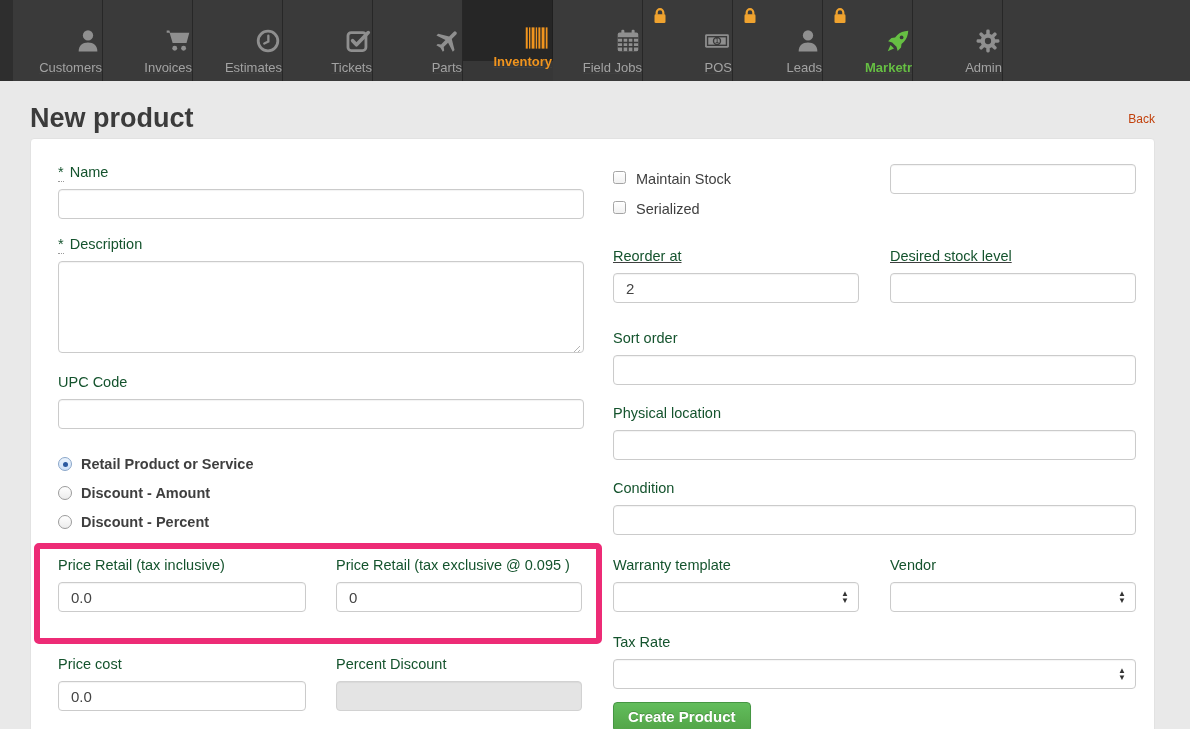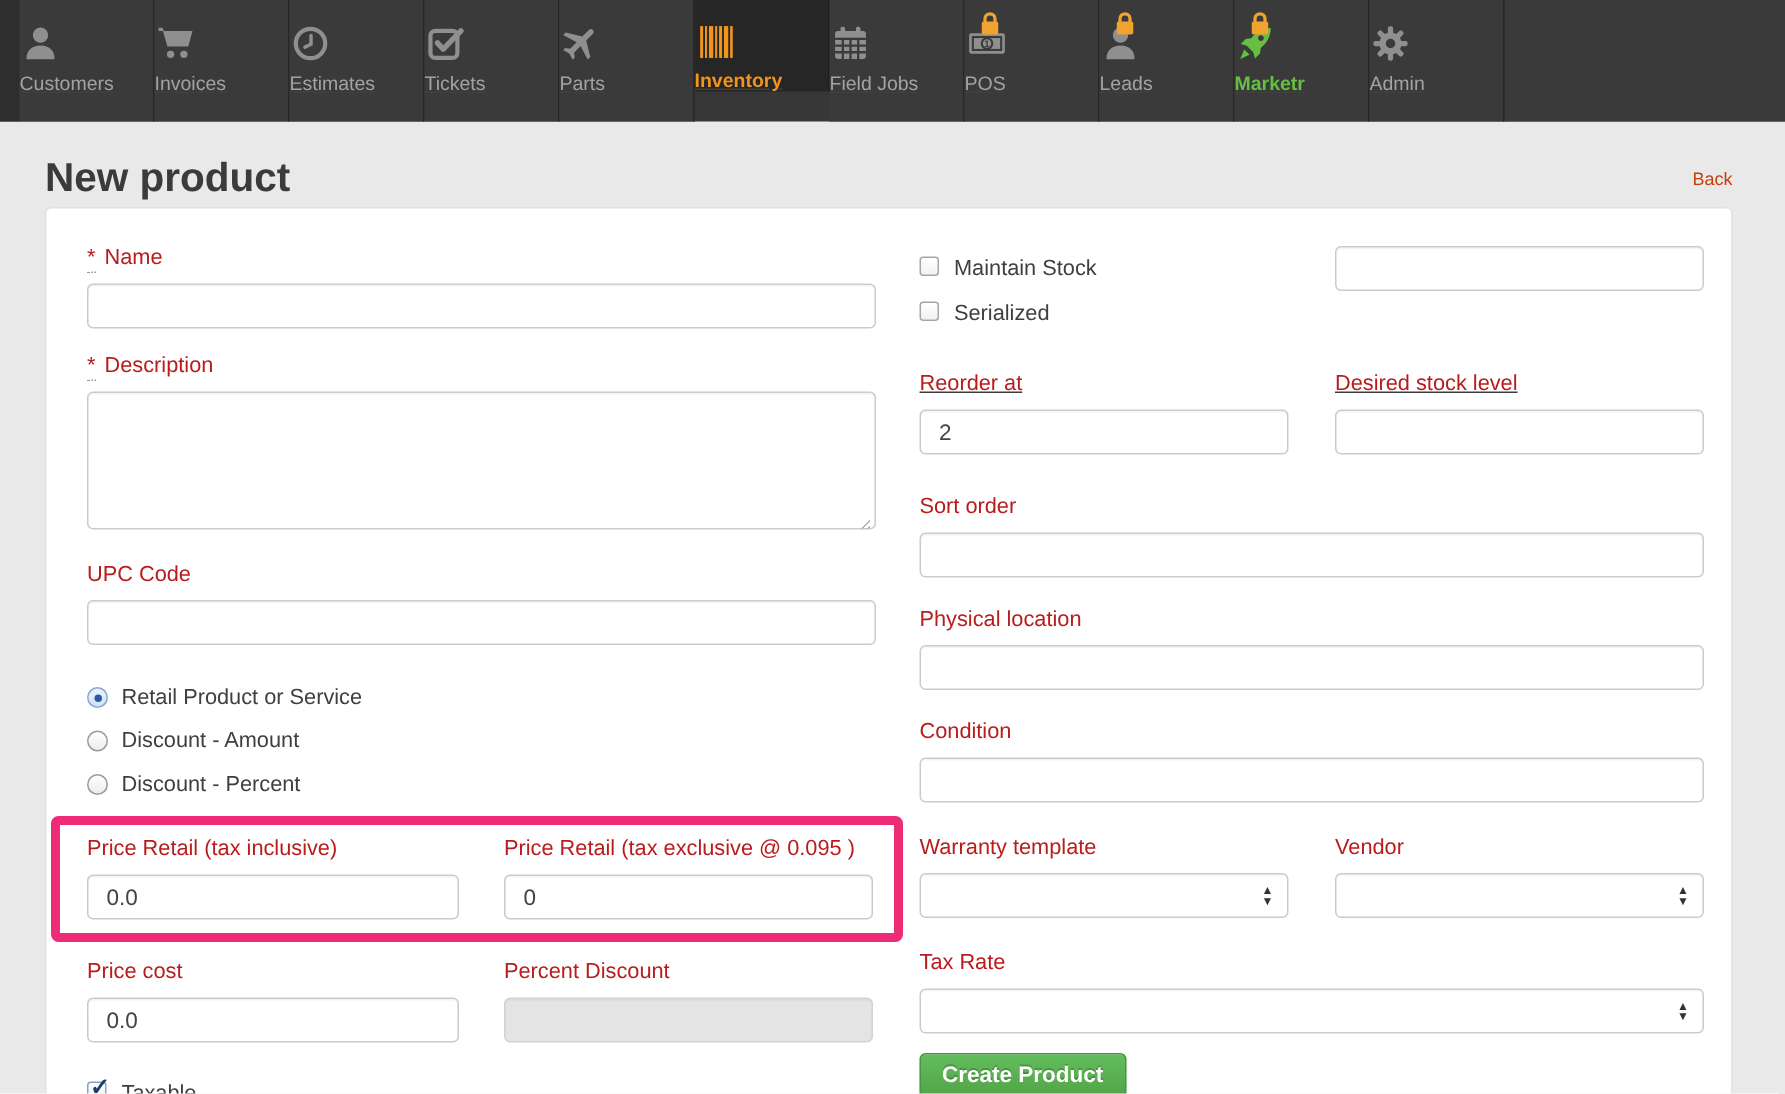--- a/index.html
+++ b/index.html
@@ -3,21 +3,21 @@
 <meta charset="utf-8">
 <style>
   * { margin:0; padding:0; box-sizing:border-box; }
   html,body { width:1190px; height:729px; overflow:hidden; }
   body { background:#e9e9e9; font-family:"Liberation Sans", sans-serif; color:#3f3f3f; }
 
   
   .nav { height:81px; background:#373737; display:flex; position:relative; z-index:5; }
   .nav-spacer { width:13px; background:#2e2e2e; }
   .tab { width:90px; height:81px; border-right:1px solid #272727; display:flex; flex-direction:column;
-         align-items:flex-start; padding-top:11px; position:relative; cursor:pointer; background:#3a3a3a;text-decoration:underline; }
+         align-items:flex-end; padding-top:23px; position:relative; cursor:pointer; background:#3a3a3a;text-decoration:underline; }
   .tab:first-of-type { border-left:1px solid #272727; }
   .tab-icon { height:36px; display:flex; align-items:center; justify-content:center; }
   .tab-icon svg { fill:#8f8f8f; }
   .tab-icon svg .stroke { stroke:#8f8f8f; fill:none; }
   .tab-label { font-size:13px; color:#a3a3a3; margin-top:1px; }
   .tab.active { background:#262626; height:61px; border-right-color:#1f1f1f; }
   .tab.active .tab-label { color:#f0941e; font-weight:bold; }
   .tab.green-label .tab-label { color:#66bf43; font-weight:bold; }
   .lock { position:absolute; left:7px; top:6px; line-height:0; }
   .nav-rest { flex:1; background:#3a3a3a; }
@@ -27,21 +27,21 @@
                margin:0 35px 0 30px; padding-top:27px; height:48px; }
   .page-title { font-size:27px; font-weight:600; color:#3b3b3b; }
   .back-link { font-size:12px; color:#c2410c; text-decoration:none; cursor:pointer; }
 
   
   .card { margin:9px 35px 0 30px; background:#fff; border:1px solid #e2e2e2; border-radius:4px;
           padding:25px 0 60px 27px; display:flex; height:900px; }
   .col-left { width:526px; }
   .col-right { width:523px; margin-left:29px; }
 
-  .f-label { display:block; font-size:14.5px; color:#b91c1c; margin-bottom:9px; }
+  .f-label { display:block; font-size:14.5px; color:#14532d; margin-bottom:9px; }
   .req { border-bottom:1px dotted #9a9a9a; padding-bottom:1px; margin-right:2px; }
   .inp { width:100%; height:30px; border:1px solid #cbcbcb; border-radius:4px; background:#fff;
          font-family:"Liberation Sans", sans-serif; font-size:15px; color:#444; padding:0 12px;
          box-shadow:inset 0 1px 1px rgba(0,0,0,.05); outline:none; }
   .inp:disabled { background:#e4e4e4; border-color:#d2d2d2; }
   .field { margin-bottom:17px; }
   textarea.inp { height:92px; padding-top:6px; resize:none; }
   .ta-wrap { position:relative; }
   .grip { position:absolute; right:4px; bottom:5px; width:9px; height:9px;
           background:repeating-linear-gradient(135deg, transparent 0 2px, #b5b5b5 2px 3px);
@@ -54,34 +54,34 @@
   .col-right .row2 .cell:last-child { margin-right:0; }
 
   
   .radio-group { margin:27px 0 0 0; }
   .radio-row { display:flex; align-items:center; margin-bottom:13px; cursor:pointer; }
   .radio { width:14px; height:14px; border-radius:50%; border:1px solid #9b9b9b;
            background:linear-gradient(#fff,#ececec); margin-right:9px; position:relative; flex:none; }
   .radio.selected { background:linear-gradient(#eaf3fd,#cfe1f8); border-color:#8aa6c9; }
   .radio.selected::after { content:""; position:absolute; left:4px; top:4px; width:5px; height:5px;
            border-radius:50%; background:#2c5aa0; }
-  .radio-label { font-size:14.5px; }
+  .radio-label { font-size:14.5px;font-weight:bold; }
 
   
   .cb-row { display:flex; align-items:flex-start; margin-bottom:14px; cursor:pointer; }
   .cb { width:13px; height:13px; border:1px solid #a5a5a5; border-radius:2.5px;
         background:linear-gradient(#fff,#f1f1f1); margin-right:10px; position:relative; flex:none; }
   .cb.checked { border-color:#8aa0c4; }
   .cb.checked::after { content:"\2713"; position:absolute; left:1px; top:-7px; font-size:16px;
         font-weight:bold; color:#1f3d66; }
   .cb-label { font-size:14.5px; }
 
   
   .hl-box { border:6px solid #ed2b76; border-radius:5px; width:568px; margin:13px 0 12px -24px;
-            padding:8px 14px 9px 18px; }
+            padding:8px 14px 26px 18px; }
   .hl-box .row2 .cell { margin-bottom:0; }
 
   
   .sel { position:relative; width:100%; height:30px; border:1px solid #cbcbcb; border-radius:4px;
          background:#fff; cursor:pointer; box-shadow:inset 0 1px 1px rgba(0,0,0,.04); }
   .sel .arrows { position:absolute; right:9px; top:50%; transform:translateY(-50%);
          display:flex; flex-direction:column; font-size:8px; line-height:7px; color:#333; }
 
   
   .btn-green { display:inline-block; margin-top:5px; padding:5px 14px 6px; font-size:15px; font-weight:bold;

